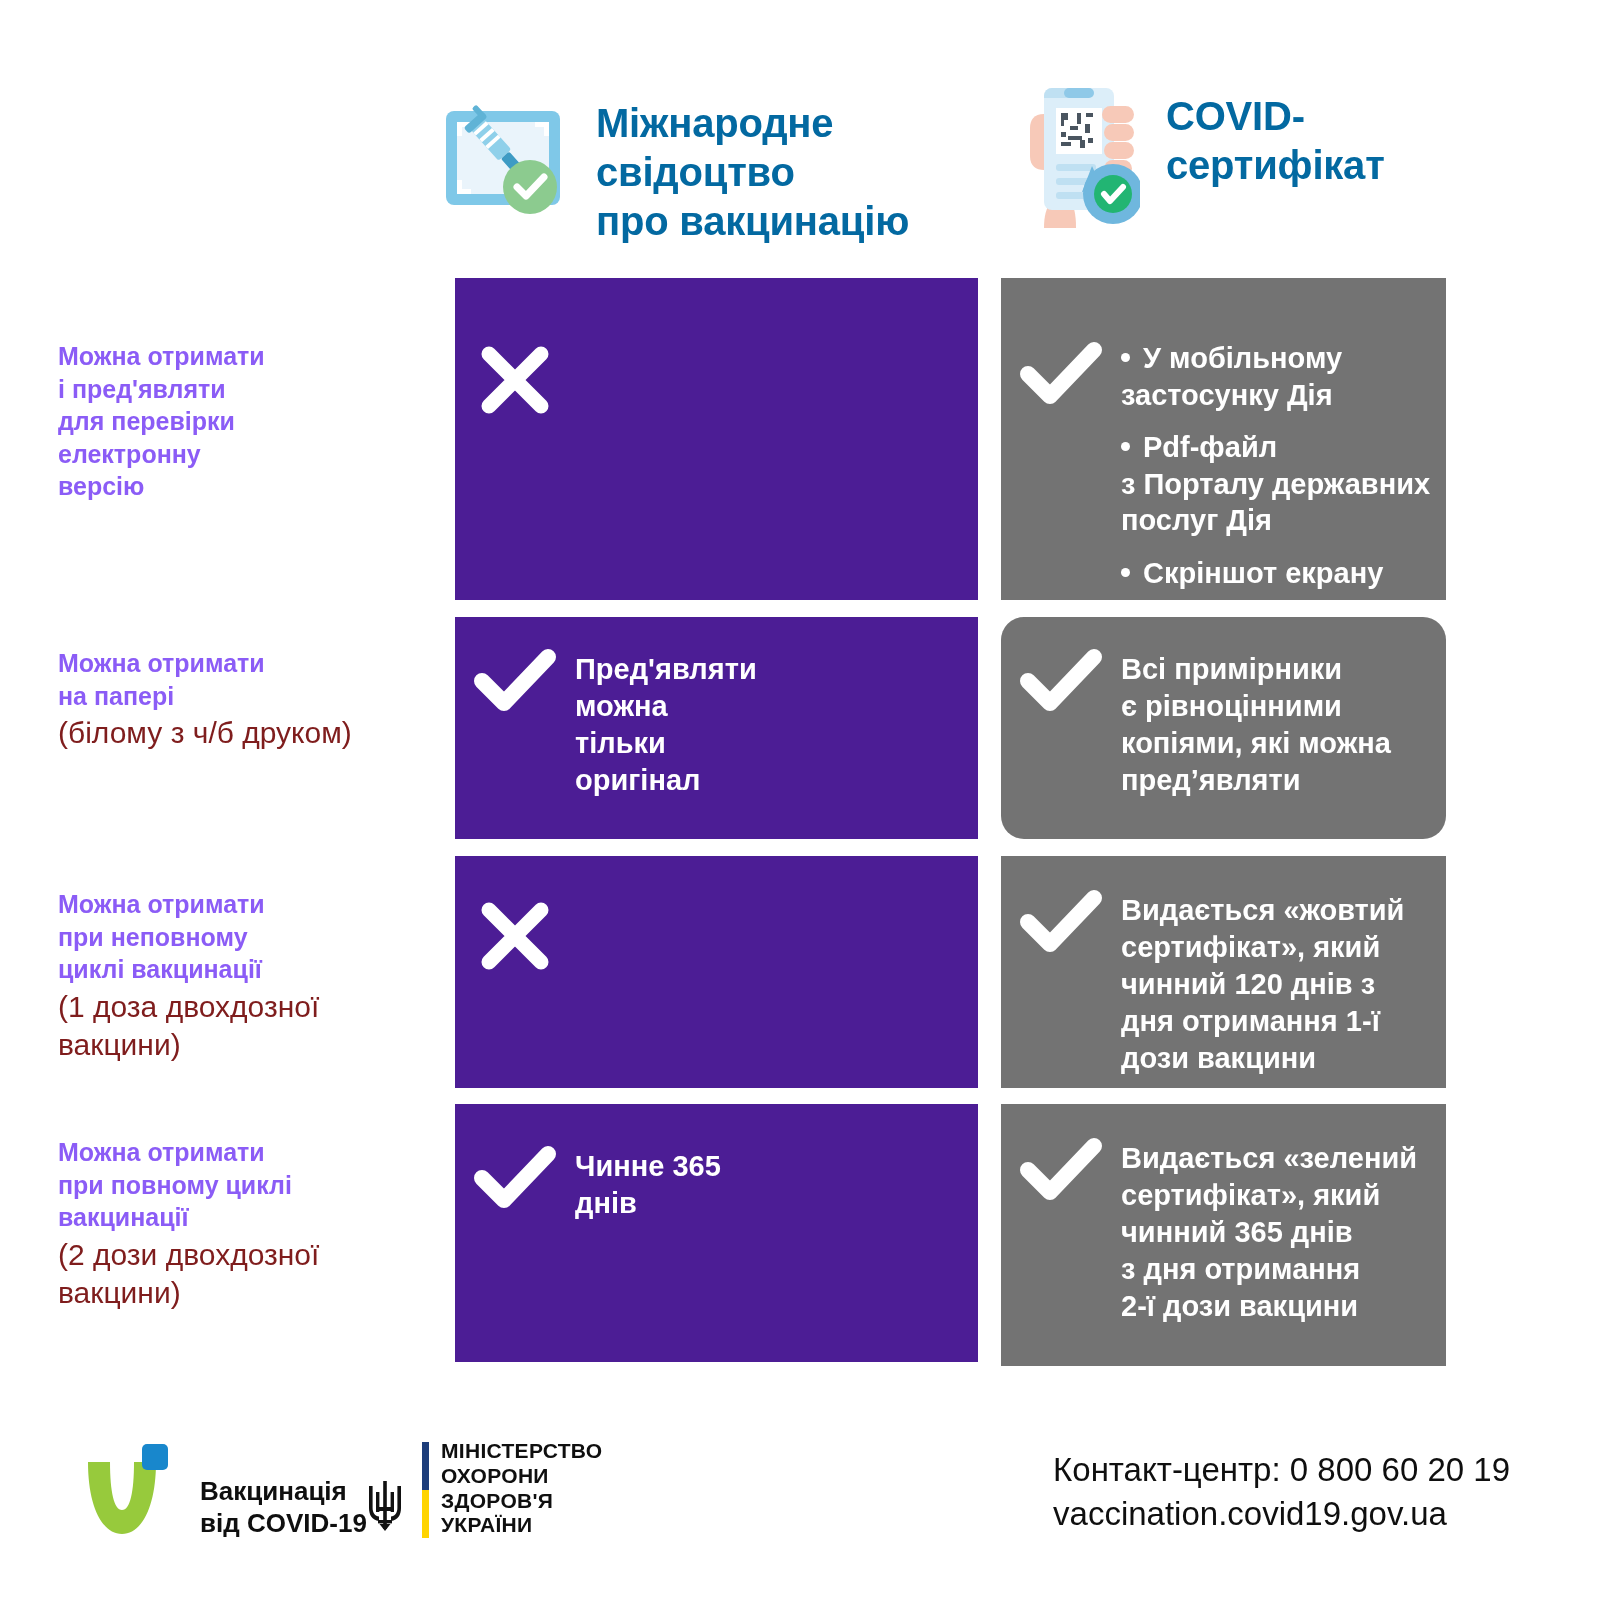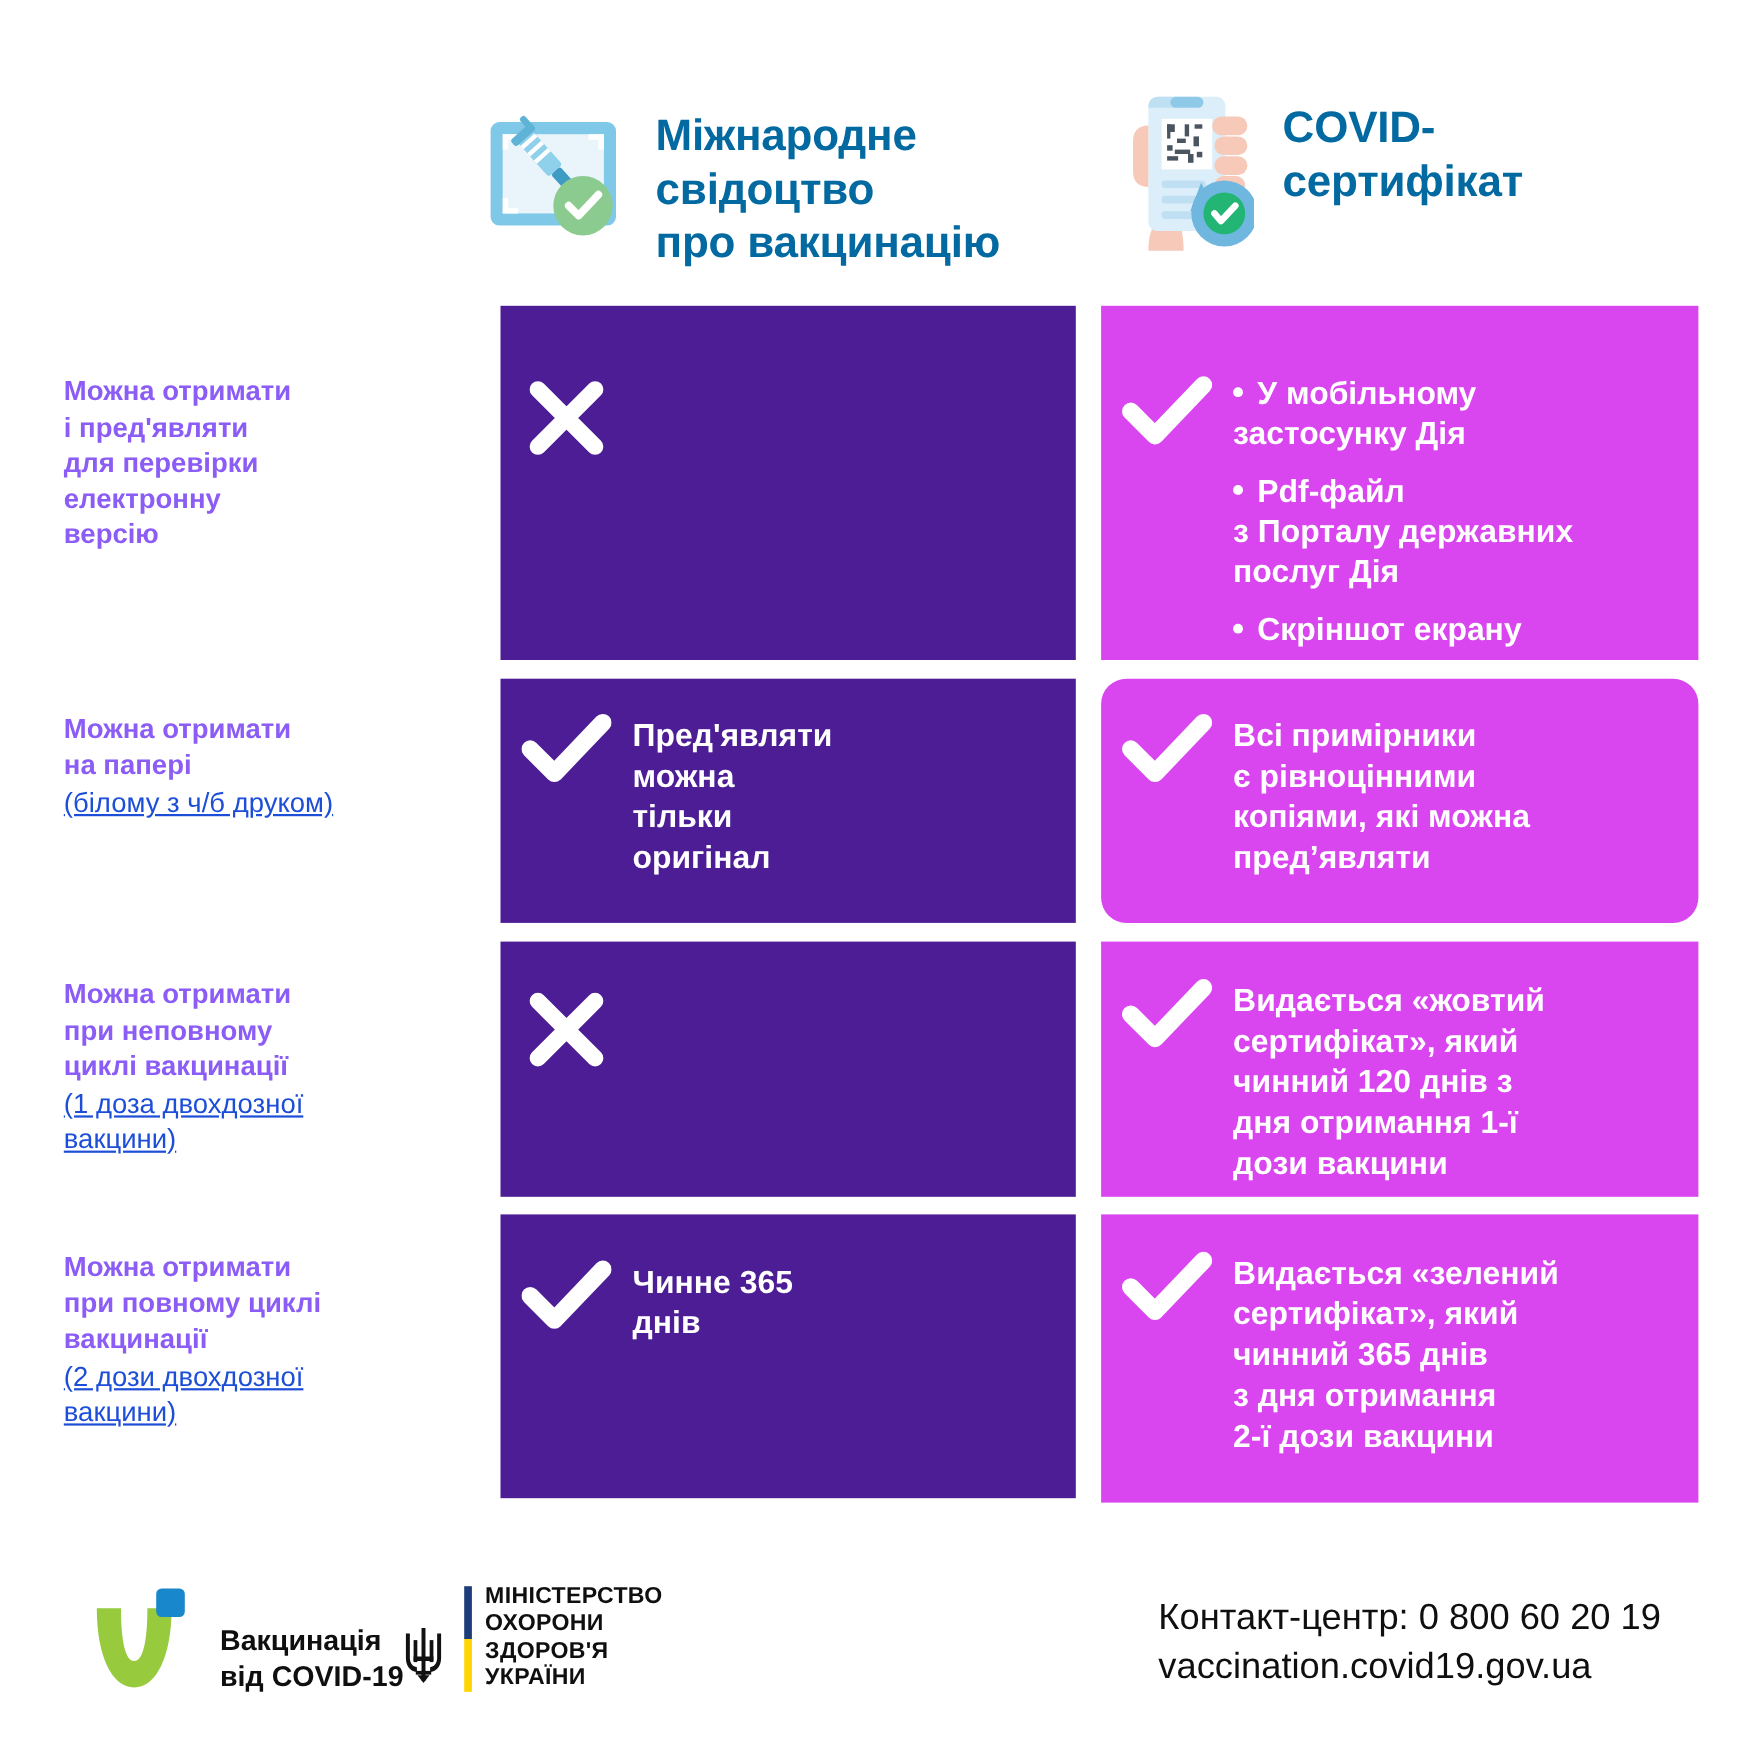--- a/index.html
+++ b/index.html
@@ -62,45 +62,44 @@
     width: 380px;
   }
   .rowlabel .main {
     font-size: 25px;
     font-weight: bold;
     line-height: 1.30;
     color: #8b5cf6;
     white-space: pre-line;
   }
   .rowlabel .sub {
-    font-size: 25px;
+    font-size: 30px;
     font-weight: normal;
     line-height: 1.28;
-    color: #1d4ed8;
+    color: #7f1d1d;
     white-space: pre-line;
     margin-top: 2px;
-    text-decoration: underline;
   }
 
   .cell {
     position: absolute;
     top: 0;
     display: flex;
     align-items: flex-start;
     box-sizing: border-box;
   }
   .cell-green {
     left: 455px;
     width: 523px;
     background: #4c1d95;
   }
   .cell-blue {
     left: 1001px;
-    width: 543px;
-    background: #d946ef;
+    width: 445px;
+    background: #737373;
   }
 
   .mark {
     flex: 0 0 auto;
     width: 120px;
     display: flex;
     justify-content: center;
   }
   .mark svg { display: block; }
 

